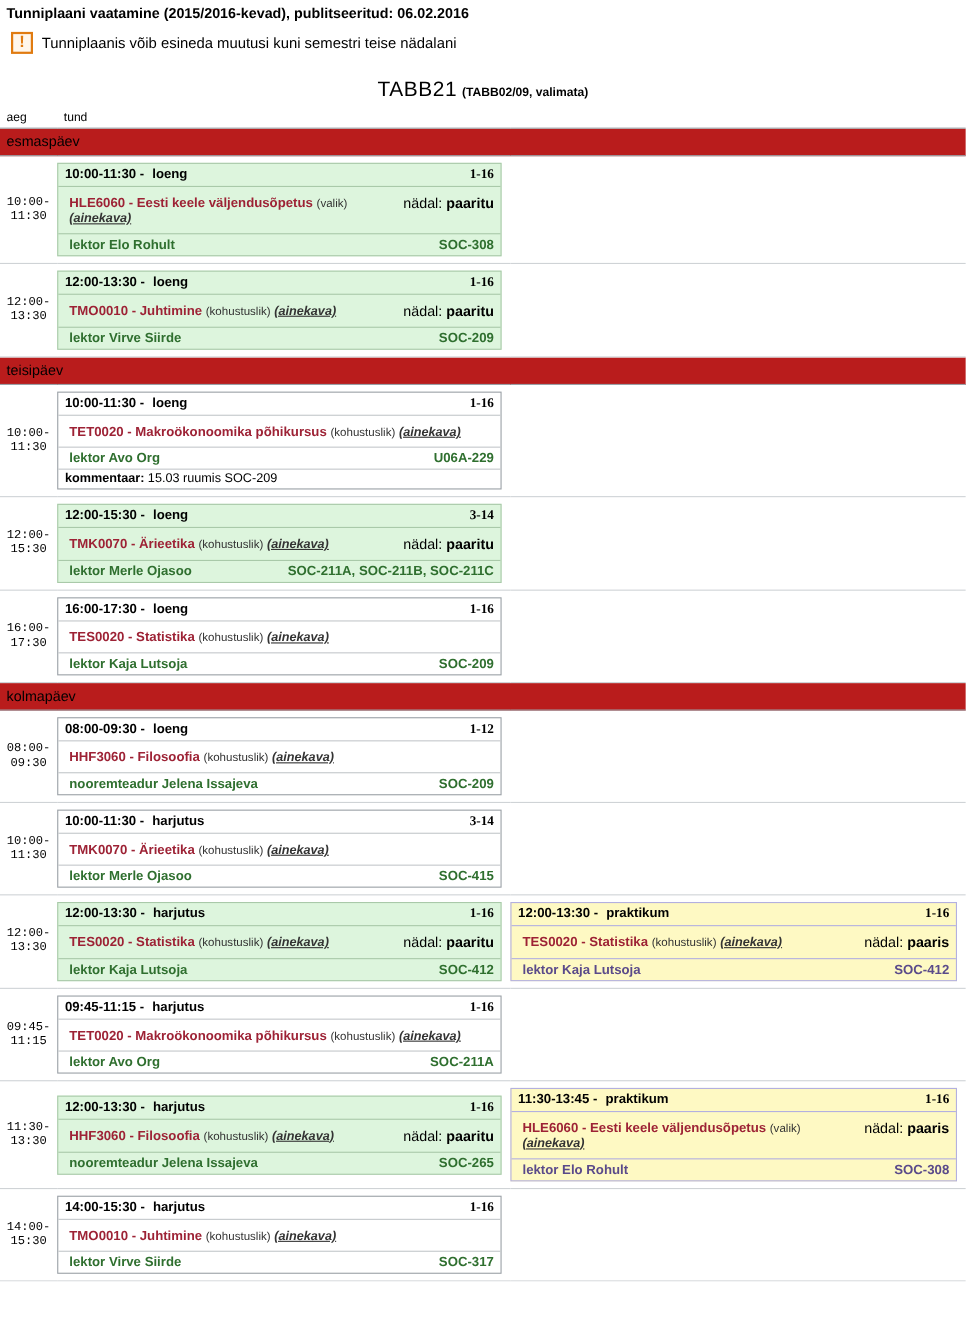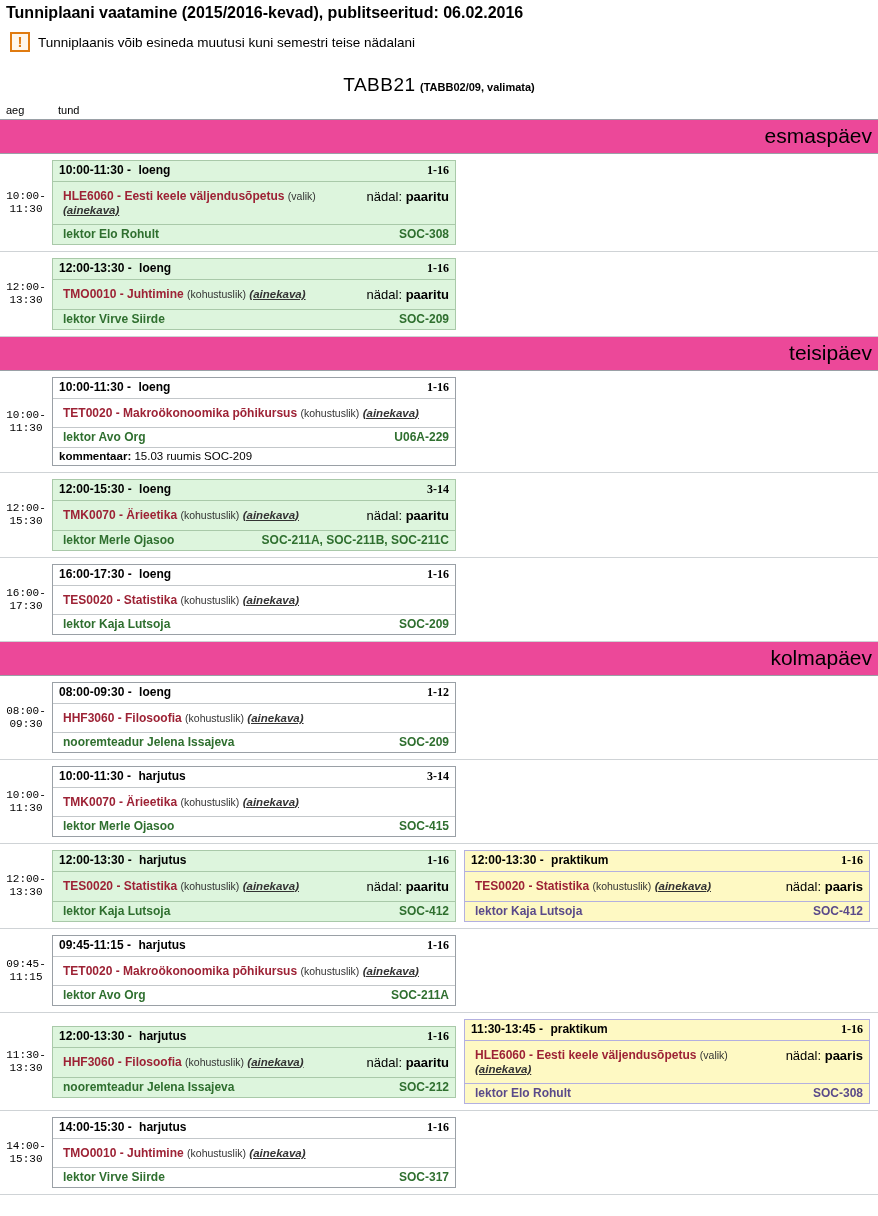--- a/index.html
+++ b/index.html
@@ -6,21 +6,21 @@
   html, body {
     margin: 0; padding: 0;
     background: #ffffff;
     font-family: "Liberation Sans", sans-serif;
     color: #000;
   }
   body { width: 878px; }
   .page { width: 878px; padding: 0; }
 
   .top-note {
-    font-size: 16px;
+    font-size: 13px;
     font-weight: bold;
     padding: 4px 6px 2px 6px;
   }
   .warn-row {
     display: flex;
     align-items: center;
     gap: 8px;
     padding: 8px 6px 10px 10px;
   }
   .warn-icon {
@@ -60,26 +60,25 @@
 
   .hdr td {
     font-size: 11px;
     padding: 2px 4px 3px 6px;
     vertical-align: bottom;
     border-bottom: 1px solid #9aa0a6;
   }
   .hdr .aeg { text-align: left; }
 
   .daytitle td {
-    font-size: 21px;
+    font-size: 13px;
     padding: 4px 6px 5px 6px;
     border-bottom: 1px solid #9aa0a6;
     border-top: 1px solid #9aa0a6;
-    background: #ec4899;
-    text-align: right;
+    background: #b91c1c;
   }
 
   tr.slot > td {
     vertical-align: middle;
     border-bottom: 1px solid #cfd3d6;
     padding: 7px 0 7px 0;
   }
   tr.slot > td.time {
     font-family: "Liberation Mono", monospace;
     font-size: 11px;
@@ -421,21 +420,21 @@
               <div class="row1">
                 <span class="r1left"><span>12:00-13:30</span><span class="dash"> - </span><span class="type">harjutus</span></span>
                 <span class="weeks">1-16</span>
               </div>
               <div class="row2">
                 <span class="subject"><span>HHF3060</span><span class="sep"> - </span><span>Filosoofia</span> <span class="kind">(kohustuslik)</span> <span class="cur">(ainekava)</span></span>
                 <span class="nadal"><span>nädal:</span> <b>paaritu</b></span>
               </div>
               <div class="row3">
                 <span class="teacher">nooremteadur Jelena Issajeva</span>
-                <span class="rooms">SOC-212</span>
+                <span class="rooms">SOC-265</span>
               </div>
             </div>
           </td>
           <td class="cell">
             <div class="ev blue">
               <div class="row1">
                 <span class="r1left"><span>11:30-13:45</span><span class="dash"> - </span><span class="type">praktikum</span></span>
                 <span class="weeks">1-16</span>
               </div>
               <div class="row2">

